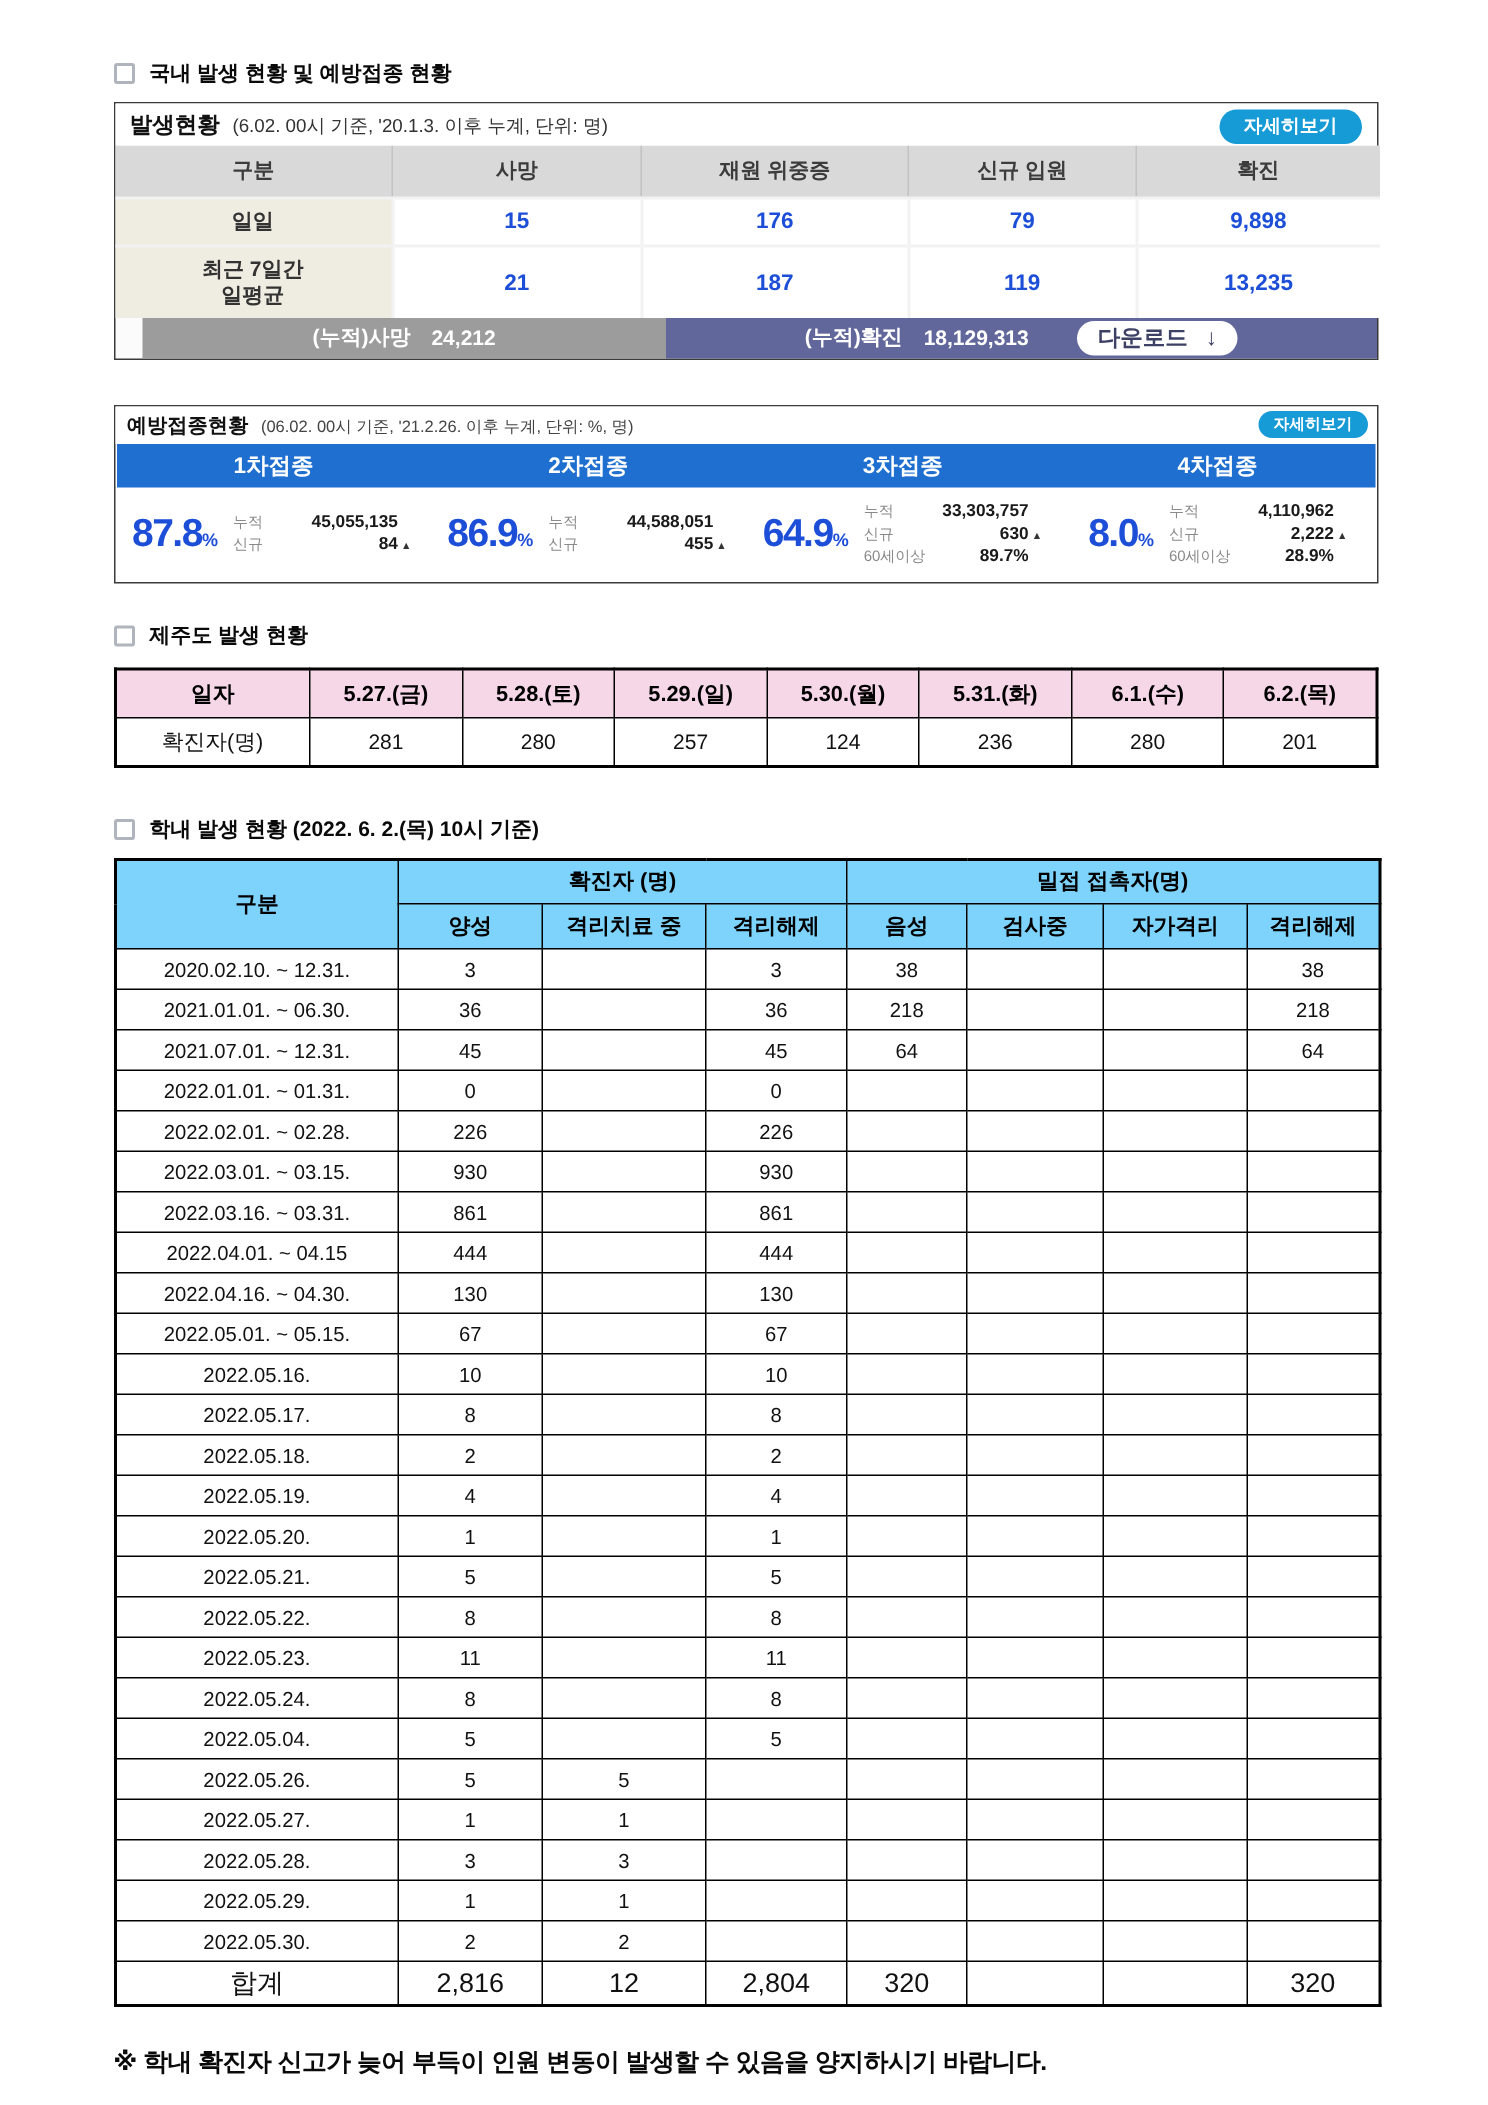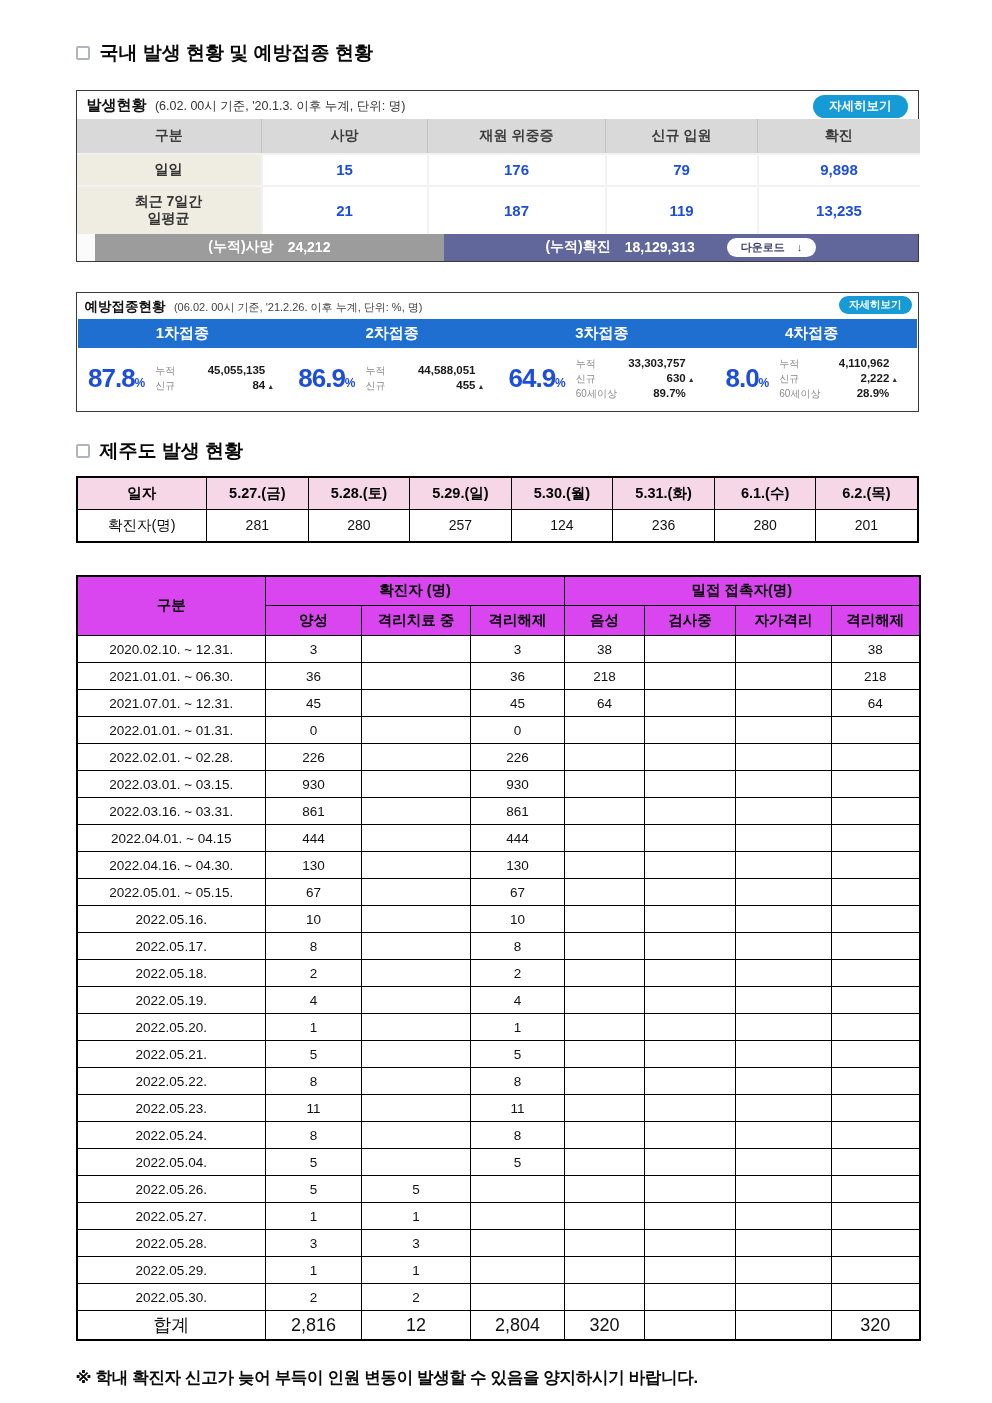--- a/index.html
+++ b/index.html
@@ -4,42 +4,42 @@
 <style>
   * { box-sizing: border-box; margin: 0; padding: 0; }
   body {
     width: 992px; min-height: 1403px; background: #ffffff;
     font-family: "Liberation Sans", "DejaVu Sans", sans-serif;
     color: #111;
   }
   .page { width: 843px; margin: 0 auto; padding-top: 40px; position: relative; left: 1px; }
 
   
-  .heading { display: flex; align-items: center; gap: 10px; font-size: 19px; font-weight: bold; color: #0a0a0a; }
+  .heading { display: flex; align-items: center; gap: 10px; font-size: 14px; font-weight: bold; color: #0a0a0a; }
   .checkbox { width: 14px; height: 14px; border: 2px solid #b0b4bc; border-radius: 2px; flex: 0 0 auto; }
 
   
-  .box1 { margin-top: 24px; border: 1px solid #3a3a3a; background: #fbfbfb; }
+  .box1 { margin-top: 10px; border: 1px solid #3a3a3a; background: #fbfbfb; }
   .box-titlebar { position: relative; padding: 5px 10px 4px 10px; background: #ffffff; }
   .box-title { font-weight: bold; font-size: 15px; color: #111; }
   .box-subtitle { font-size: 12.5px; color: #333; margin-left: 4px; }
   .detail-btn {
     position: absolute; right: 10px; top: 4px; background: #169bd7; color: #fff;
     border: none; border-radius: 13px; font-size: 12.5px; padding: 3px 16px; cursor: pointer;
     font-family: inherit; font-weight: bold;
   }
   table.t1 { width: 100%; border-collapse: collapse; table-layout: fixed; }
   table.t1 th { background: #d9d9d9; color: #3c3c3c; font-size: 14px; font-weight: bold; padding: 8px 4px; border-left: 1px solid #c2c2c2; }
   table.t1 th:first-child { border-left: none; }
   table.t1 td { background: #ffffff; text-align: center; font-size: 15px; font-weight: bold; color: #1d4ed8; padding: 6px 4px; border-top: 2px solid #f2f2f2; border-left: 2px solid #f2f2f2; }
   table.t1 td.rowlabel { background: #efece2; font-size: 14px; color: #333; white-space: pre-line; line-height: 1.25; border-left: none; }
   .t1-footer { display: flex; height: 27px; font-size: 14px; font-weight: bold; color: #fff; padding-left: 18px; }
   .t1-footer .deaths { width: 42.5%; background: #9c9c9c; display: flex; align-items: center; justify-content: center; gap: 14px; }
   .t1-footer .confirmed { flex: 1; background: #62679b; display: flex; align-items: center; justify-content: center; gap: 14px; }
-  .dl-btn { background: #ffffff; color: #3d4166; border: none; border-radius: 12px; font-size: 11px; font-weight: bold; padding: 2px 14px; margin-left: 18px; cursor: pointer; font-family: inherit; display: inline-flex; gap: 12px; align-items: center; }
+  .dl-btn { background: #ffffff; color: #3d4166; border: none; border-radius: 12px; font-size: 15px; font-weight: bold; padding: 2px 14px; margin-left: 18px; cursor: pointer; font-family: inherit; display: inline-flex; gap: 12px; align-items: center; }
 
   
   .box2 { margin-top: 30px; border: 1px solid #3a3a3a; background: #fff; }
   .box2 .box-titlebar { padding: 4px 8px 3px 8px; }
   .box2 .box-title { font-size: 13.5px; }
   .box2 .box-subtitle { font-size: 11px; color: #444; }
   .box2 .detail-btn { font-size: 10.5px; padding: 2px 10px; top: 3px; right: 6px; }
   .dosebar { display: flex; background: #1e6fd0; height: 29px; margin: 0 1px; }
   .dosebar .cell { flex: 1; color: #fff; font-weight: bold; font-size: 15px; display: flex; align-items: center; justify-content: center; }
   .dosestats { display: flex; padding: 9px 0 10px 0; min-height: 56px; }
@@ -54,21 +54,21 @@
 
   
   .sec2 { margin-top: 26px; }
   table.jeju { width: 100%; border-collapse: collapse; table-layout: fixed; margin-top: 12px; border: 2px solid #000; }
   table.jeju th { background: #f6d7e8; border: 1.5px solid #000; font-size: 14.5px; font-weight: bold; padding: 6px 2px; color: #000; }
   table.jeju td { background: #fff; border: 1.5px solid #000; font-size: 14px; text-align: center; padding: 6px 2px; color: #111; }
 
   
   .sec3 { margin-top: 32px; }
   table.school { width: 100%; border-collapse: collapse; table-layout: fixed; margin-top: 10px; border: 2px solid #000; }
-  table.school th { background: #d946ef; border: 1.5px solid #000; font-size: 14.5px; font-weight: bold; padding: 4px 2px; color: #000; height: 30px; }
+  table.school th { background: #7dd3fc; border: 1.5px solid #000; font-size: 14.5px; font-weight: bold; padding: 4px 2px; color: #000; height: 30px; }
   table.school td { background: #fff; border: 1px solid #000; font-size: 13.5px; text-align: center; padding: 2px 2px; height: 27px; color: #111; }
   table.school tr.total td { font-weight: normal; font-size: 18px; border-top: 1.5px solid #000; }
 
   
   .footnote { margin-top: 26px; font-size: 16.5px; font-weight: bold; color: #0a0a0a; letter-spacing: -0.3px; }
 </style>
 </head>
 <body>
 
 <div class="page">
@@ -258,20 +258,24 @@
           <td>124</td>
           <td>236</td>
           <td>280</td>
           <td>201</td>
         </tr>
       </tbody>
     </table>
   </div>
 
   <div class="sec3">
+    <div class="heading">
+      <span class="checkbox"></span>
+      <span>학내 발생 현황 (2022. 6. 2.(목) 10시 기준)</span>
+    </div>
     <table class="school">
       <colgroup>
         <col style="width:189px">
           <col style="width:96px">
           <col style="width:109px">
           <col style="width:94px">
         <col style="width:80px">
           <col style="width:91px">
           <col style="width:96px">
           <col style="width:88px">

